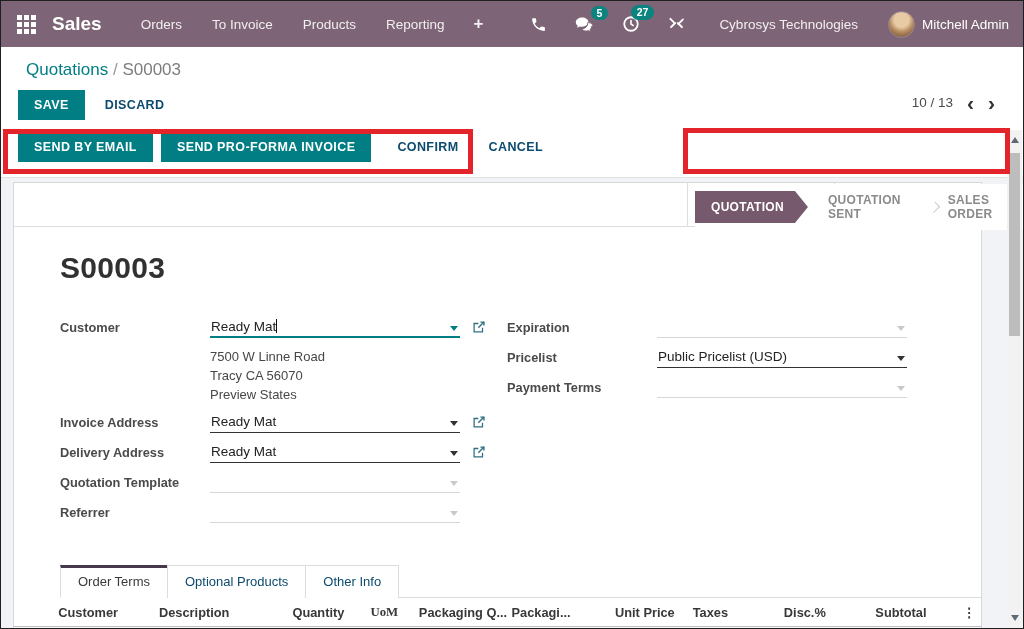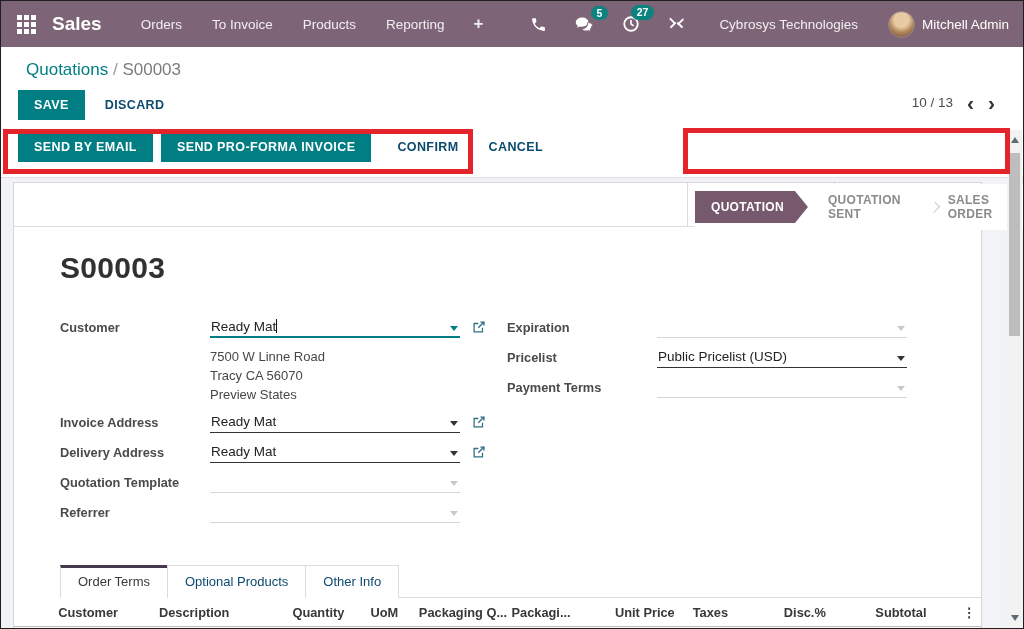--- a/index.html
+++ b/index.html
@@ -327,21 +327,21 @@
             <col style="width:100px">
             <col style="width:28px">
             <col style="width:22px">
         </colgroup>
         <thead>
           <tr>
             <th></th>
             <th>Customer</th>
             <th>Description</th>
             <th class="num">Quantity</th>
-            <th style="padding-left:22px;">UoM</th>
+            <th style="padding-left:22px;font-family:Liberation Serif, serif;">UoM</th>
             <th>Packaging Q...</th>
             <th>Packagi...</th>
             <th class="num">Unit Price</th>
             <th style="padding-left:14px;">Taxes</th>
             <th class="num">Disc.%</th>
             <th class="num">Subtotal</th>
             <th></th>
             <th class="dots-col">⋮</th>
           </tr>
         </thead>

